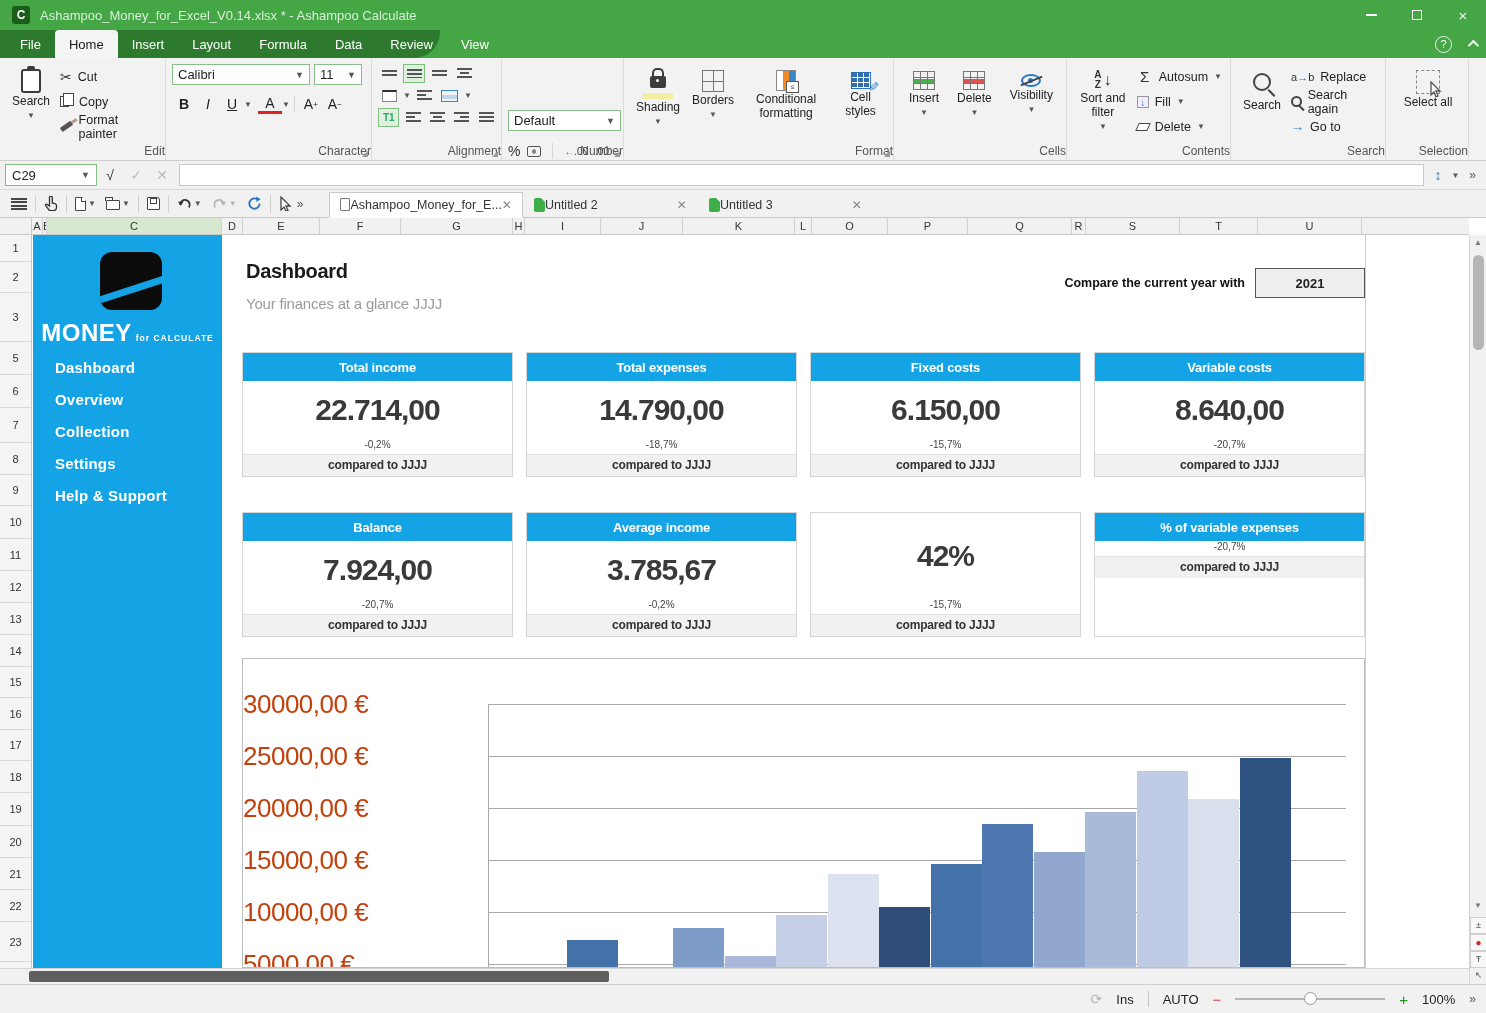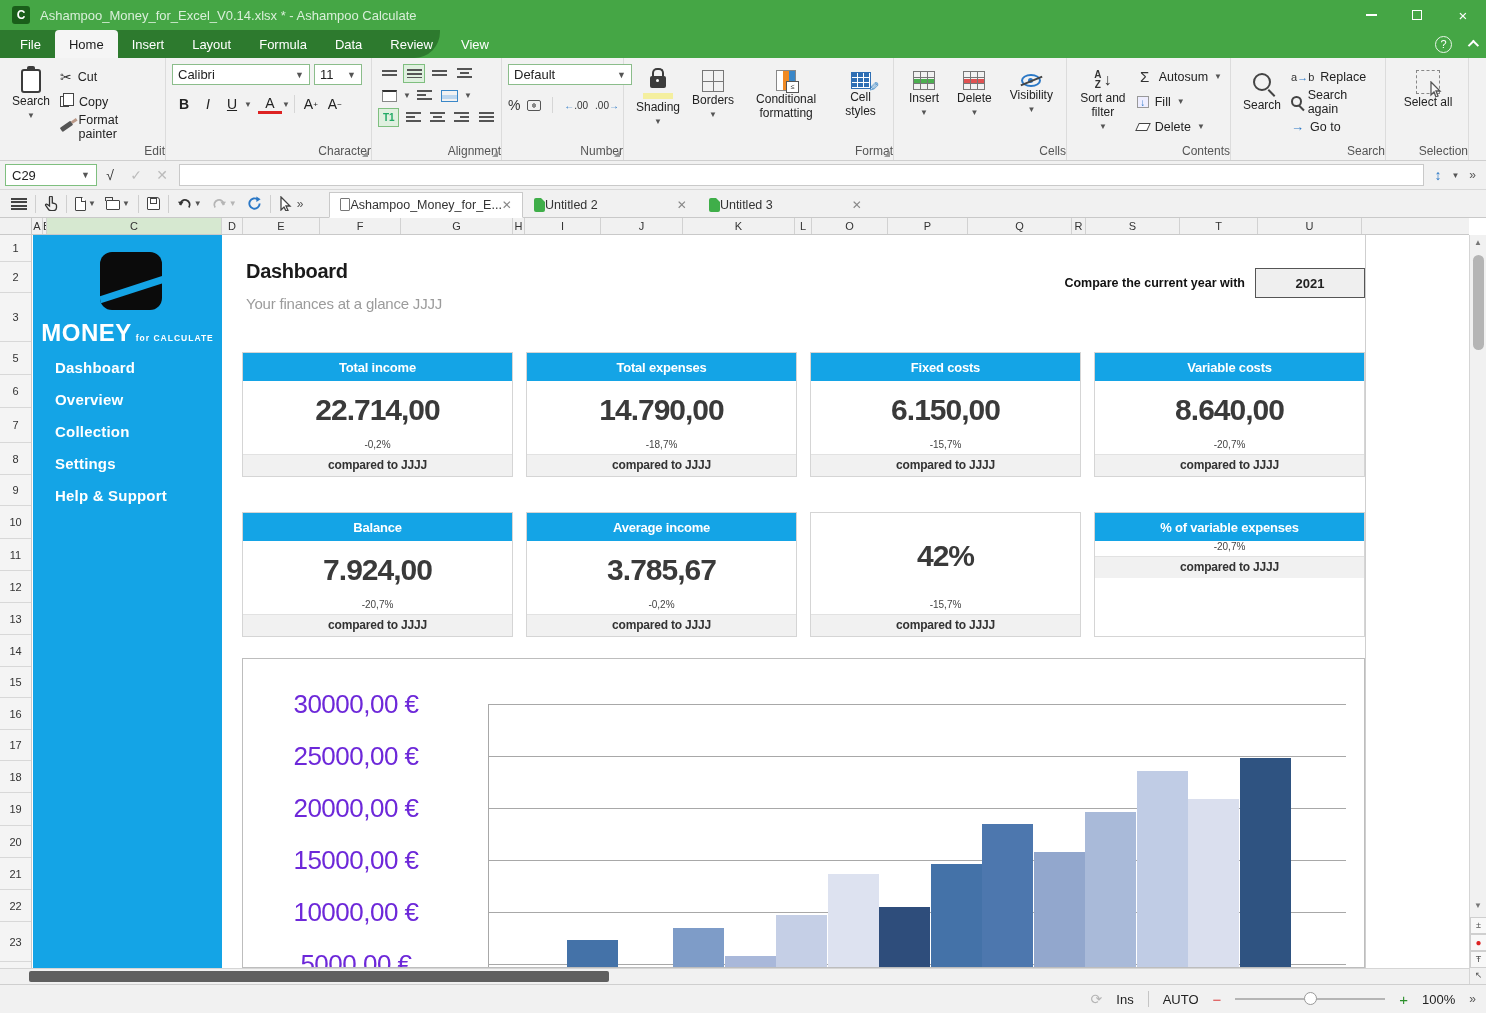--- a/index.html
+++ b/index.html
@@ -149,21 +149,21 @@
 .cards { position:absolute; left:210px; width:1123px; height:125px; display:grid; grid-template-columns:repeat(4,1fr); gap:13px; }
 .cards.r1 { top:117px; } .cards.r2 { top:277px; }
 .card { border:1px solid #d5d5d5; background:#fff; display:flex; flex-direction:column; }
 .card-head { height:28px; background:#14a4e6; color:#fff; font-size:13px; font-weight:bold; display:flex; align-items:center; justify-content:center; letter-spacing:-0.2px; }
 .card-value { flex:1; display:flex; align-items:center; justify-content:center; font-size:30px; font-weight:bold; color:#3a3a3a; letter-spacing:-1px; }
 .card-delta { height:15px; text-align:center; font-size:10px; color:#444; }
 .card-foot { height:22px; background:#f1f1f1; border-top:1px solid #e2e2e2; text-align:center; font-size:12px; font-weight:bold; color:#333; line-height:21px; letter-spacing:-0.2px; }
 
 
 .chartbox { position:absolute; left:210px; top:423px; width:1123px; height:310px; border:1px solid #bdbdbd; background:#fff; overflow:hidden; }
-.ytick { position:absolute; width:226px; text-align:center; font-size:26px; color:#6d28d9; letter-spacing:-0.5px; line-height:30px; }
+.ytick { position:absolute; width:226px; text-align:left; font-size:26px; color:#c2410c; letter-spacing:-0.5px; line-height:30px; }
 .gridln { position:absolute; left:245px; width:858px; height:1px; background:#a8a8a8; }
 .yaxis { position:absolute; left:245px; top:45px; width:1px; height:266px; background:#a8a8a8; }
 .cbar { position:absolute; }
 
 
 .hscroll { position:absolute; left:0; top:968px; width:1469px; height:16px; background:#f1f1f1; border-top:1px solid #d5d5d5; }
 .hthumb { position:absolute; left:29px; top:2px; width:580px; height:11px; background:#5f5f5f; border-radius:2px; }
 .vscroll { position:absolute; right:0; top:235px; width:17px; height:749px; background:#f1f1f1; border-left:1px solid #d5d5d5; }
 .varrow { width:100%; height:16px; text-align:center; font-size:8px; color:#777; line-height:16px; }
 .vthumb { position:absolute; left:3px; top:20px; width:11px; height:95px; background:#b5b5b5; border-radius:6px; }
@@ -309,21 +309,21 @@
         </span>
       <span class="albtn">
           <span class="li li-just"></span>
         </span>
     </div>
     <div class="glabel">Alignment</div>
     <div class="gcorner"></div>
   </div>
 
   <div class="rgroup" style="width:122px;">
-    <div class="combo" style="width:124px;">
+    <div class="combo" style="width:113px;margin-top:46px;">
         <span class="cv">Default</span>
         <span class="dn">▼</span>
       </div>
     <div style="display:flex; align-items:center; gap:7px; margin-top:10px;">
       <span style="font-size:14px; color:#333;">%</span>
       <span class="ic-note"></span>
       <span class="sep-v" style="height:16px;"></span>
       <span class="decbtn"><b>←</b>.00</span>
       <span class="decbtn">.00<b>→</b></span>
     </div>

